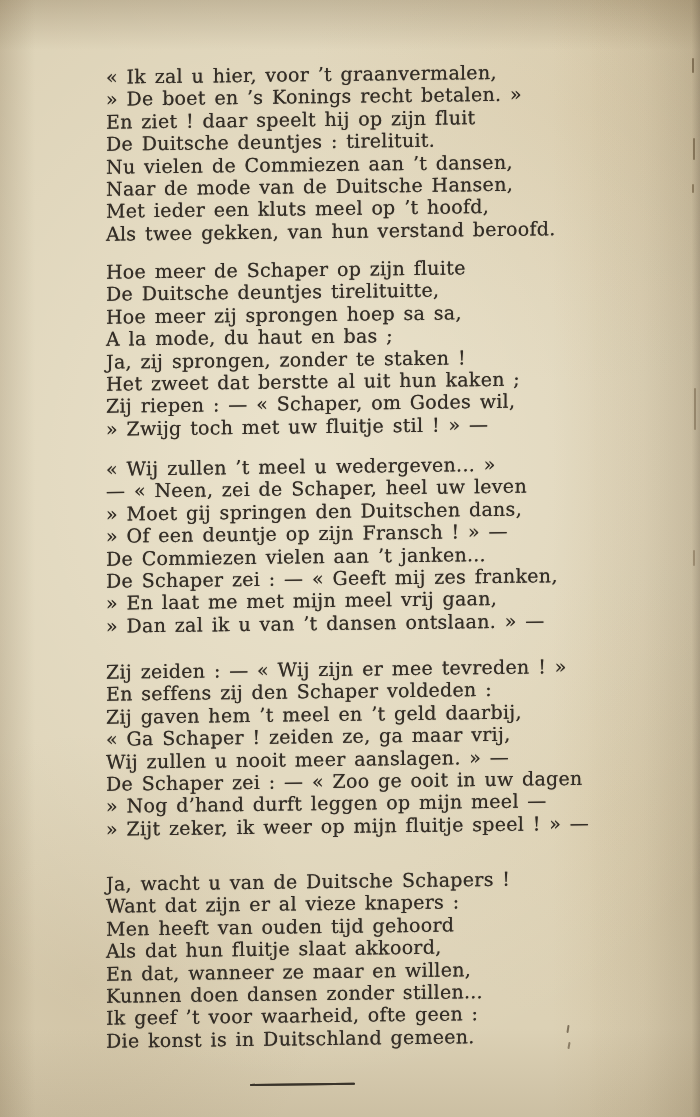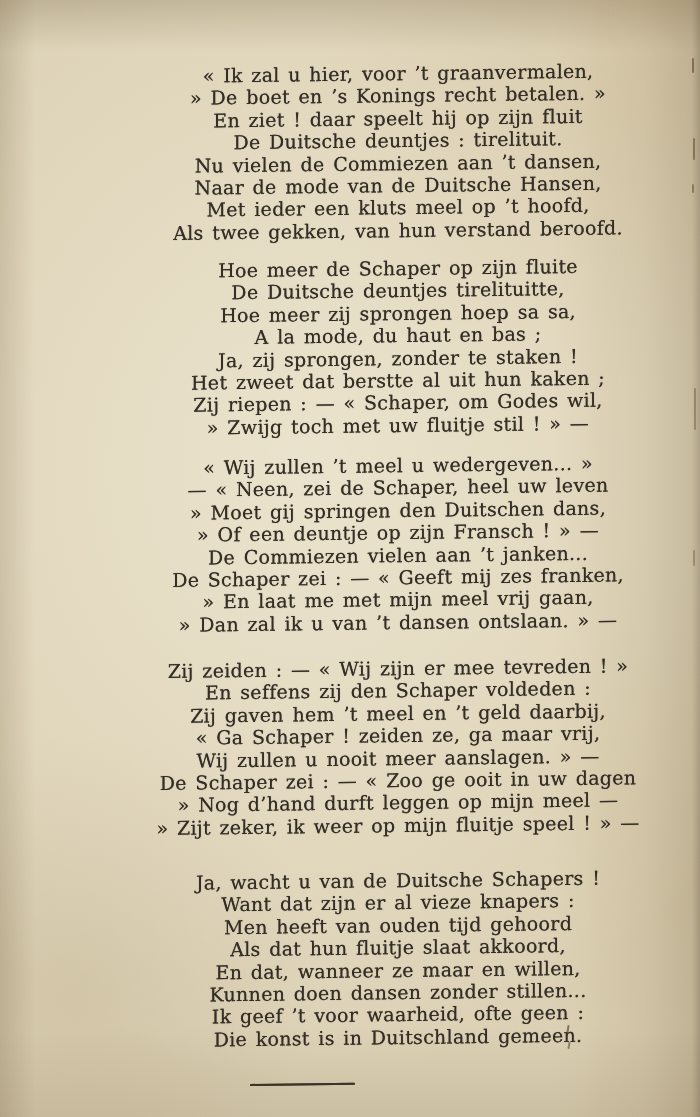--- a/index.html
+++ b/index.html
@@ -18,21 +18,20 @@
         rgba(122,102,70,0.26) 0%, rgba(122,102,70,0) 5%,
         rgba(122,102,70,0) 84%, rgba(130,108,74,0.10) 92%,
         rgba(104,84,52,0.22) 98.8%, rgba(74,58,36,0.38) 100%),
       linear-gradient(to bottom,
         rgba(118,98,66,0.30) 0%, rgba(118,98,66,0) 4.5%,
         rgba(118,98,66,0) 92%, rgba(118,98,66,0.16) 100%),
       radial-gradient(55% 35% at 82% 10%, rgba(196,170,124,0.18), transparent 70%),
       radial-gradient(48% 32% at 12% 88%, rgba(152,128,88,0.16), transparent 70%),
       radial-gradient(40% 28% at 88% 72%, rgba(210,190,145,0.14), transparent 75%),
       #dcd1b5;
-    text-align: center;
   }
   
   .curve-band {
     position: absolute;
     top: 0; bottom: 0;
     left: 552px; width: 148px;
     background: linear-gradient(to right, rgba(170,145,100,0) 0%, rgba(170,145,100,0.08) 30%, rgba(170,145,100,0.05) 100%);
     pointer-events: none;
   }
   .text-layer {

